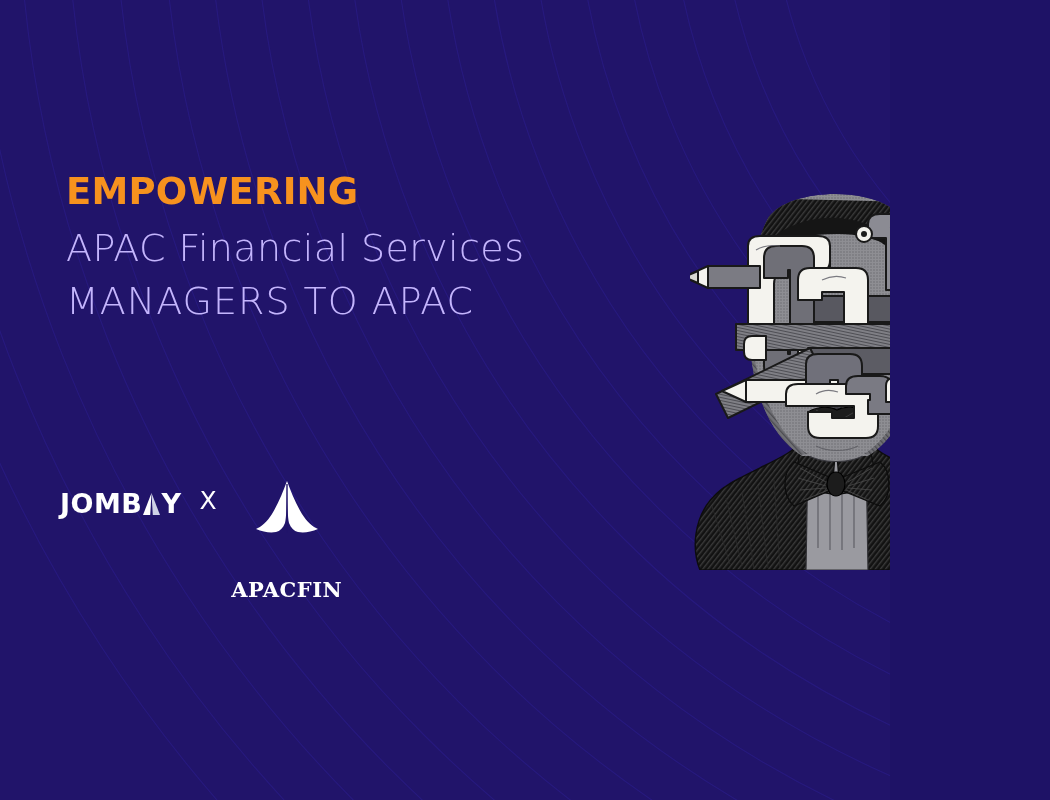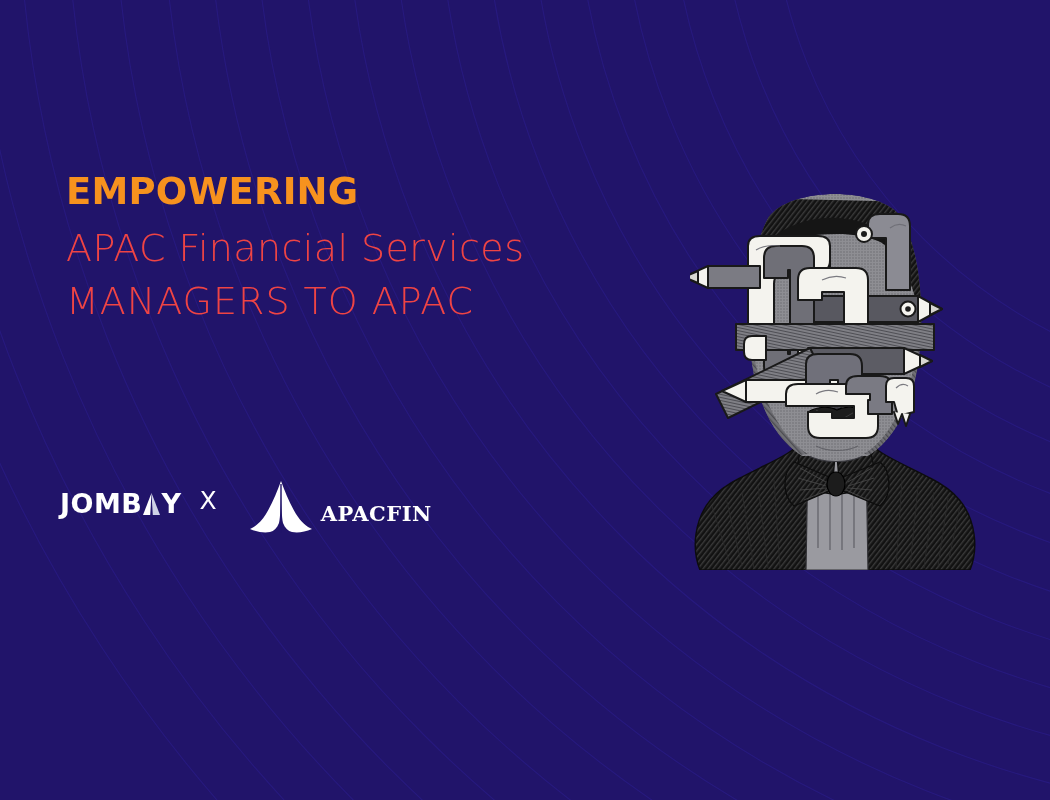--- a/index.html
+++ b/index.html
@@ -5,21 +5,21 @@
 <style>
   * { margin:0; padding:0; box-sizing:border-box; }
   html, body {
     width:1050px; height:800px;
     overflow:hidden;
     background:#1e1266;
     font-family:"Liberation Sans", sans-serif;
   }
   #banner {
     position:relative;
-    width:1050px; height:800px;
+    width:890px; height:800px;
     background:#21146a;
     overflow:hidden;
   }
   
   #bg-pattern {
     position:absolute; inset:0;
     width:1050px; height:800px;
     pointer-events:none;
   }
   
@@ -36,21 +36,21 @@
     line-height:1.08;
     color:#f7921e;
     white-space:nowrap;
   }
   .line-sub {
     font-family:"DejaVu Sans", sans-serif;
     font-weight:300;
     font-size:38px;
     line-height:1.35;
     letter-spacing:0.4px;
-    color:#ef4444;
+    color:#c4b5fd;
     white-space:nowrap;
   }
   .line-sub.first { margin-top:11px; }
   .line-sub.second { margin-top:2px; letter-spacing:1.0px; }
   
   #logo-lockup {
     position:absolute;
     left:60px; top:480px;
     display:flex;
     align-items:flex-start;
@@ -83,23 +83,24 @@
     font-family:"DejaVu Sans", sans-serif;
     font-weight:400;
     font-size:25px;
     color:#ffffff;
     margin:8px 0 0 18px;
     line-height:1;
   }
   #apacfin-logo {
     margin-left:24px;
     display:flex;
-    flex-direction:row;
+    flex-direction:column;
     align-items:center;
     width:92px;
+    gap:32px;
   }
   #apacfin-mark { display:block; }
   .apacfin-text {
     font-family:"DejaVu Serif", serif;
     font-weight:700;
     font-size:21px;
     letter-spacing:0.5px;
     color:#ffffff;
     line-height:1;
     margin-top:1px;

